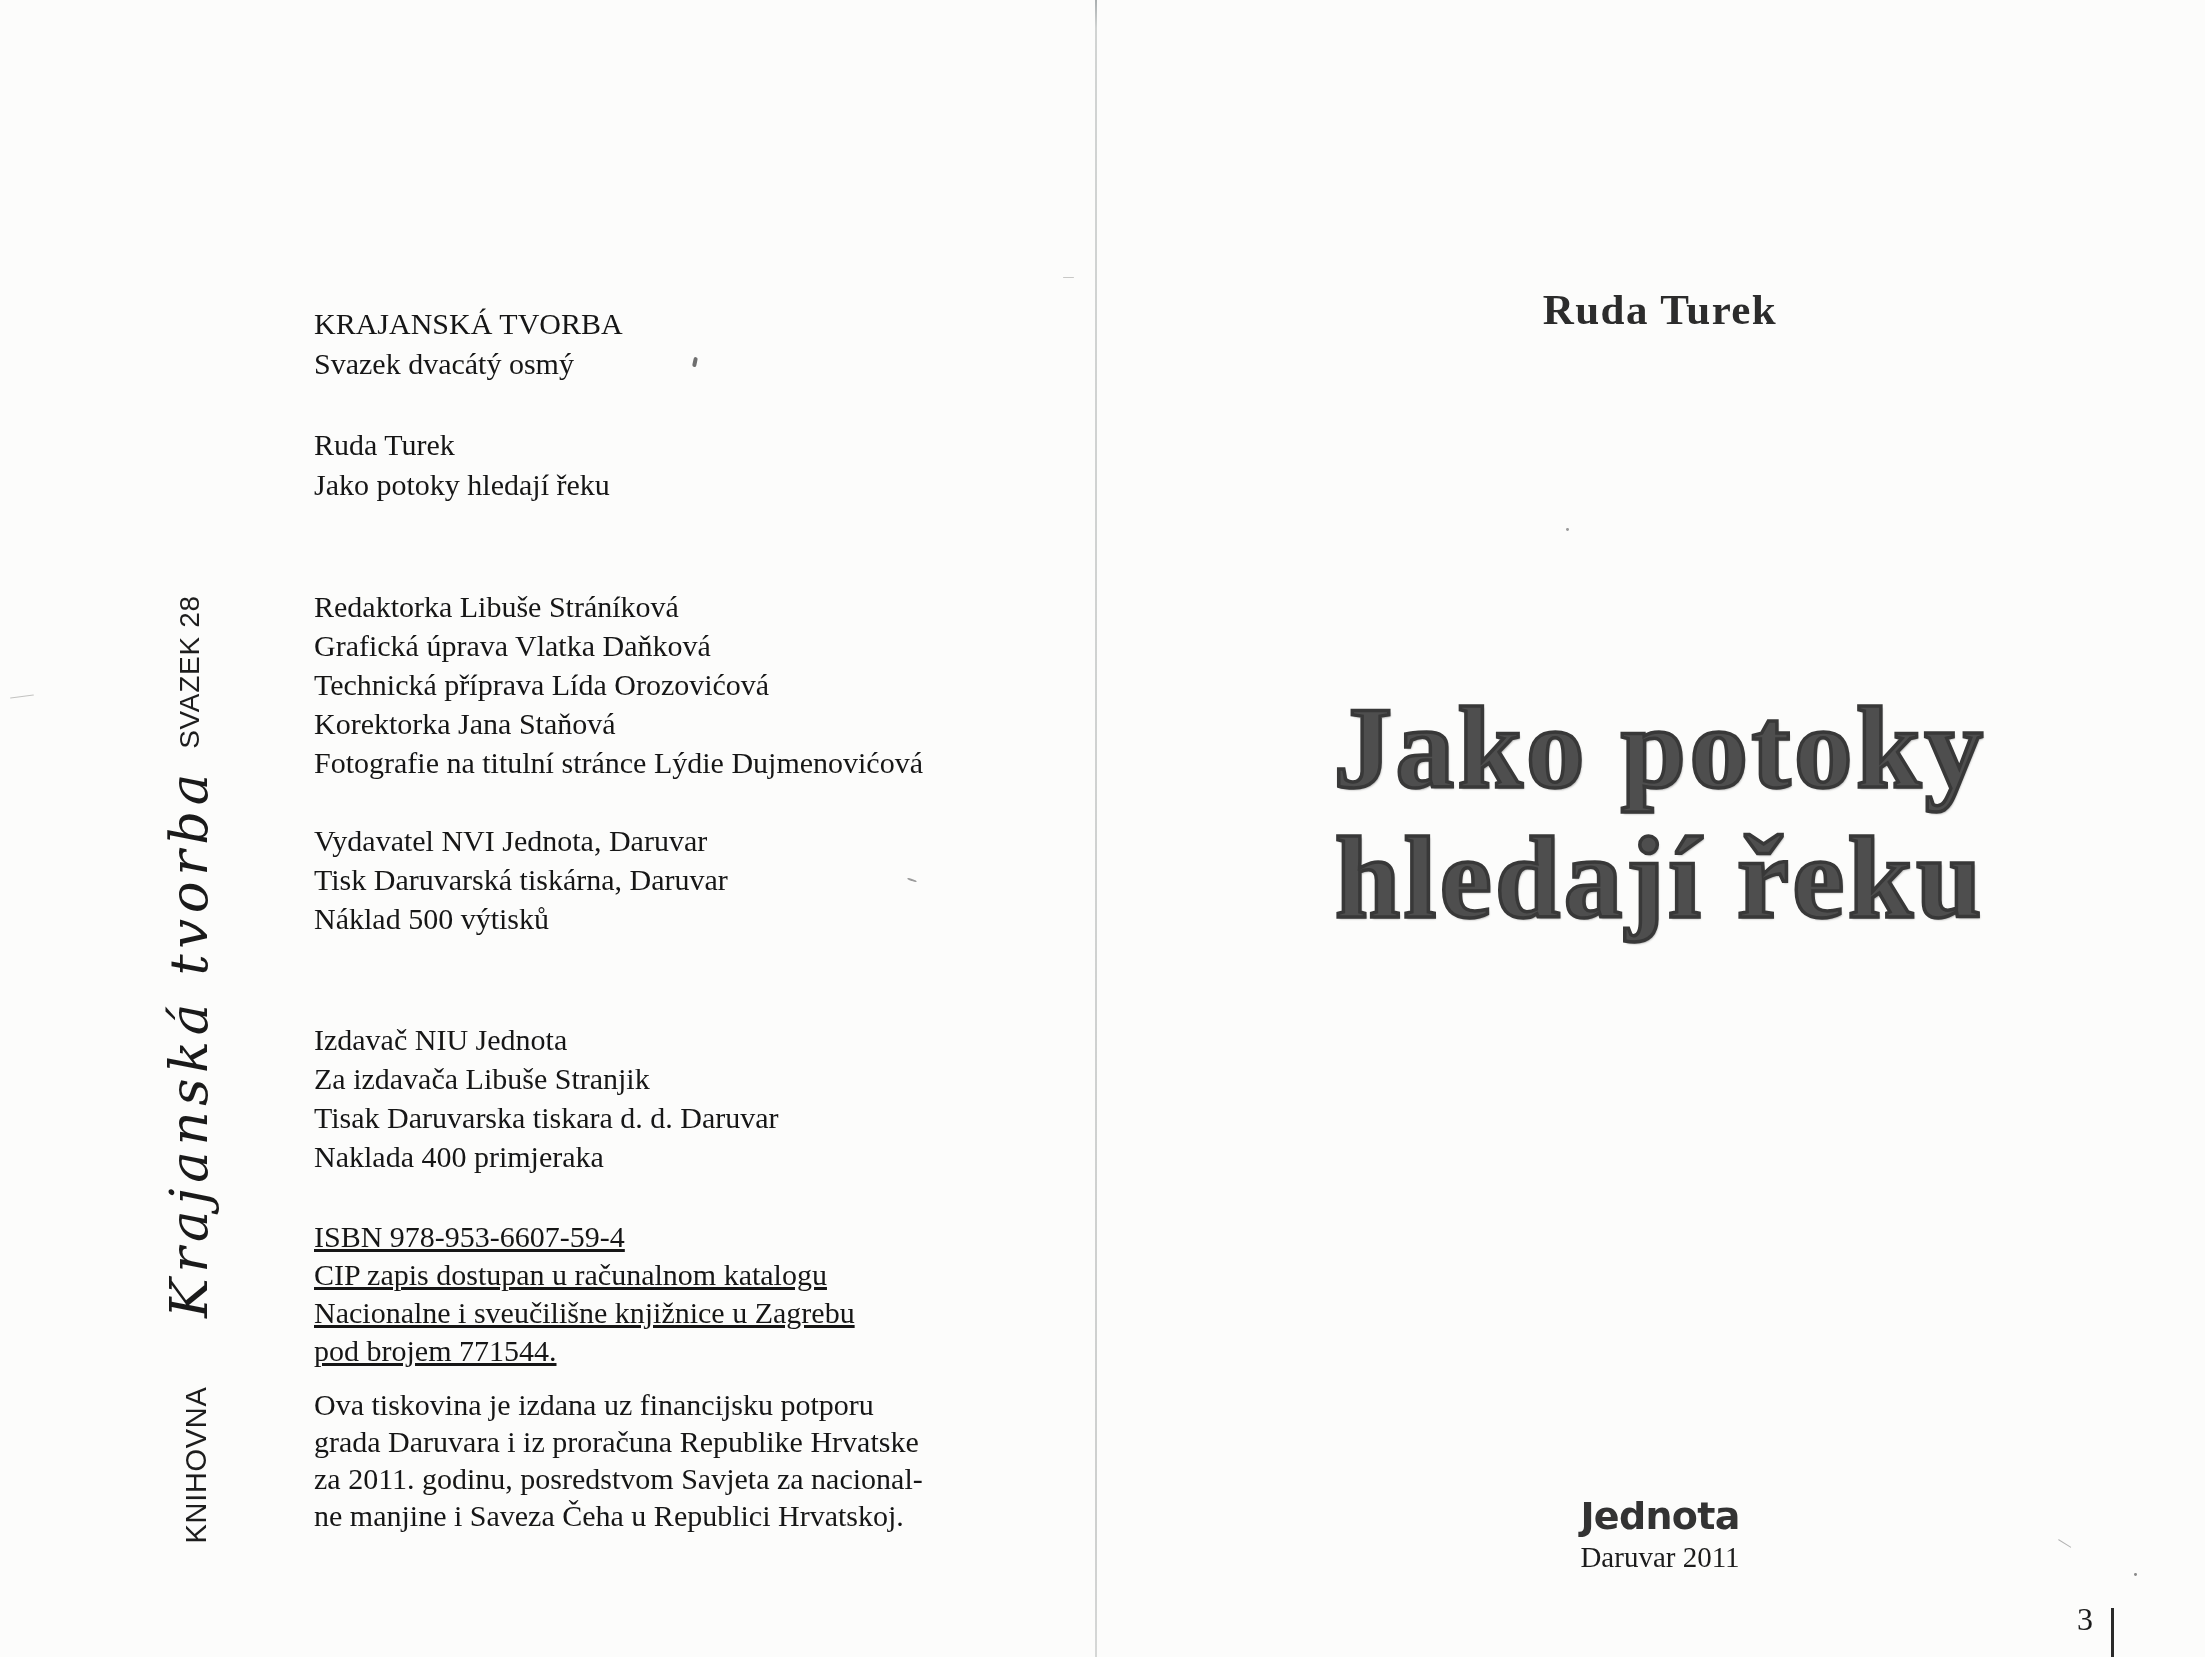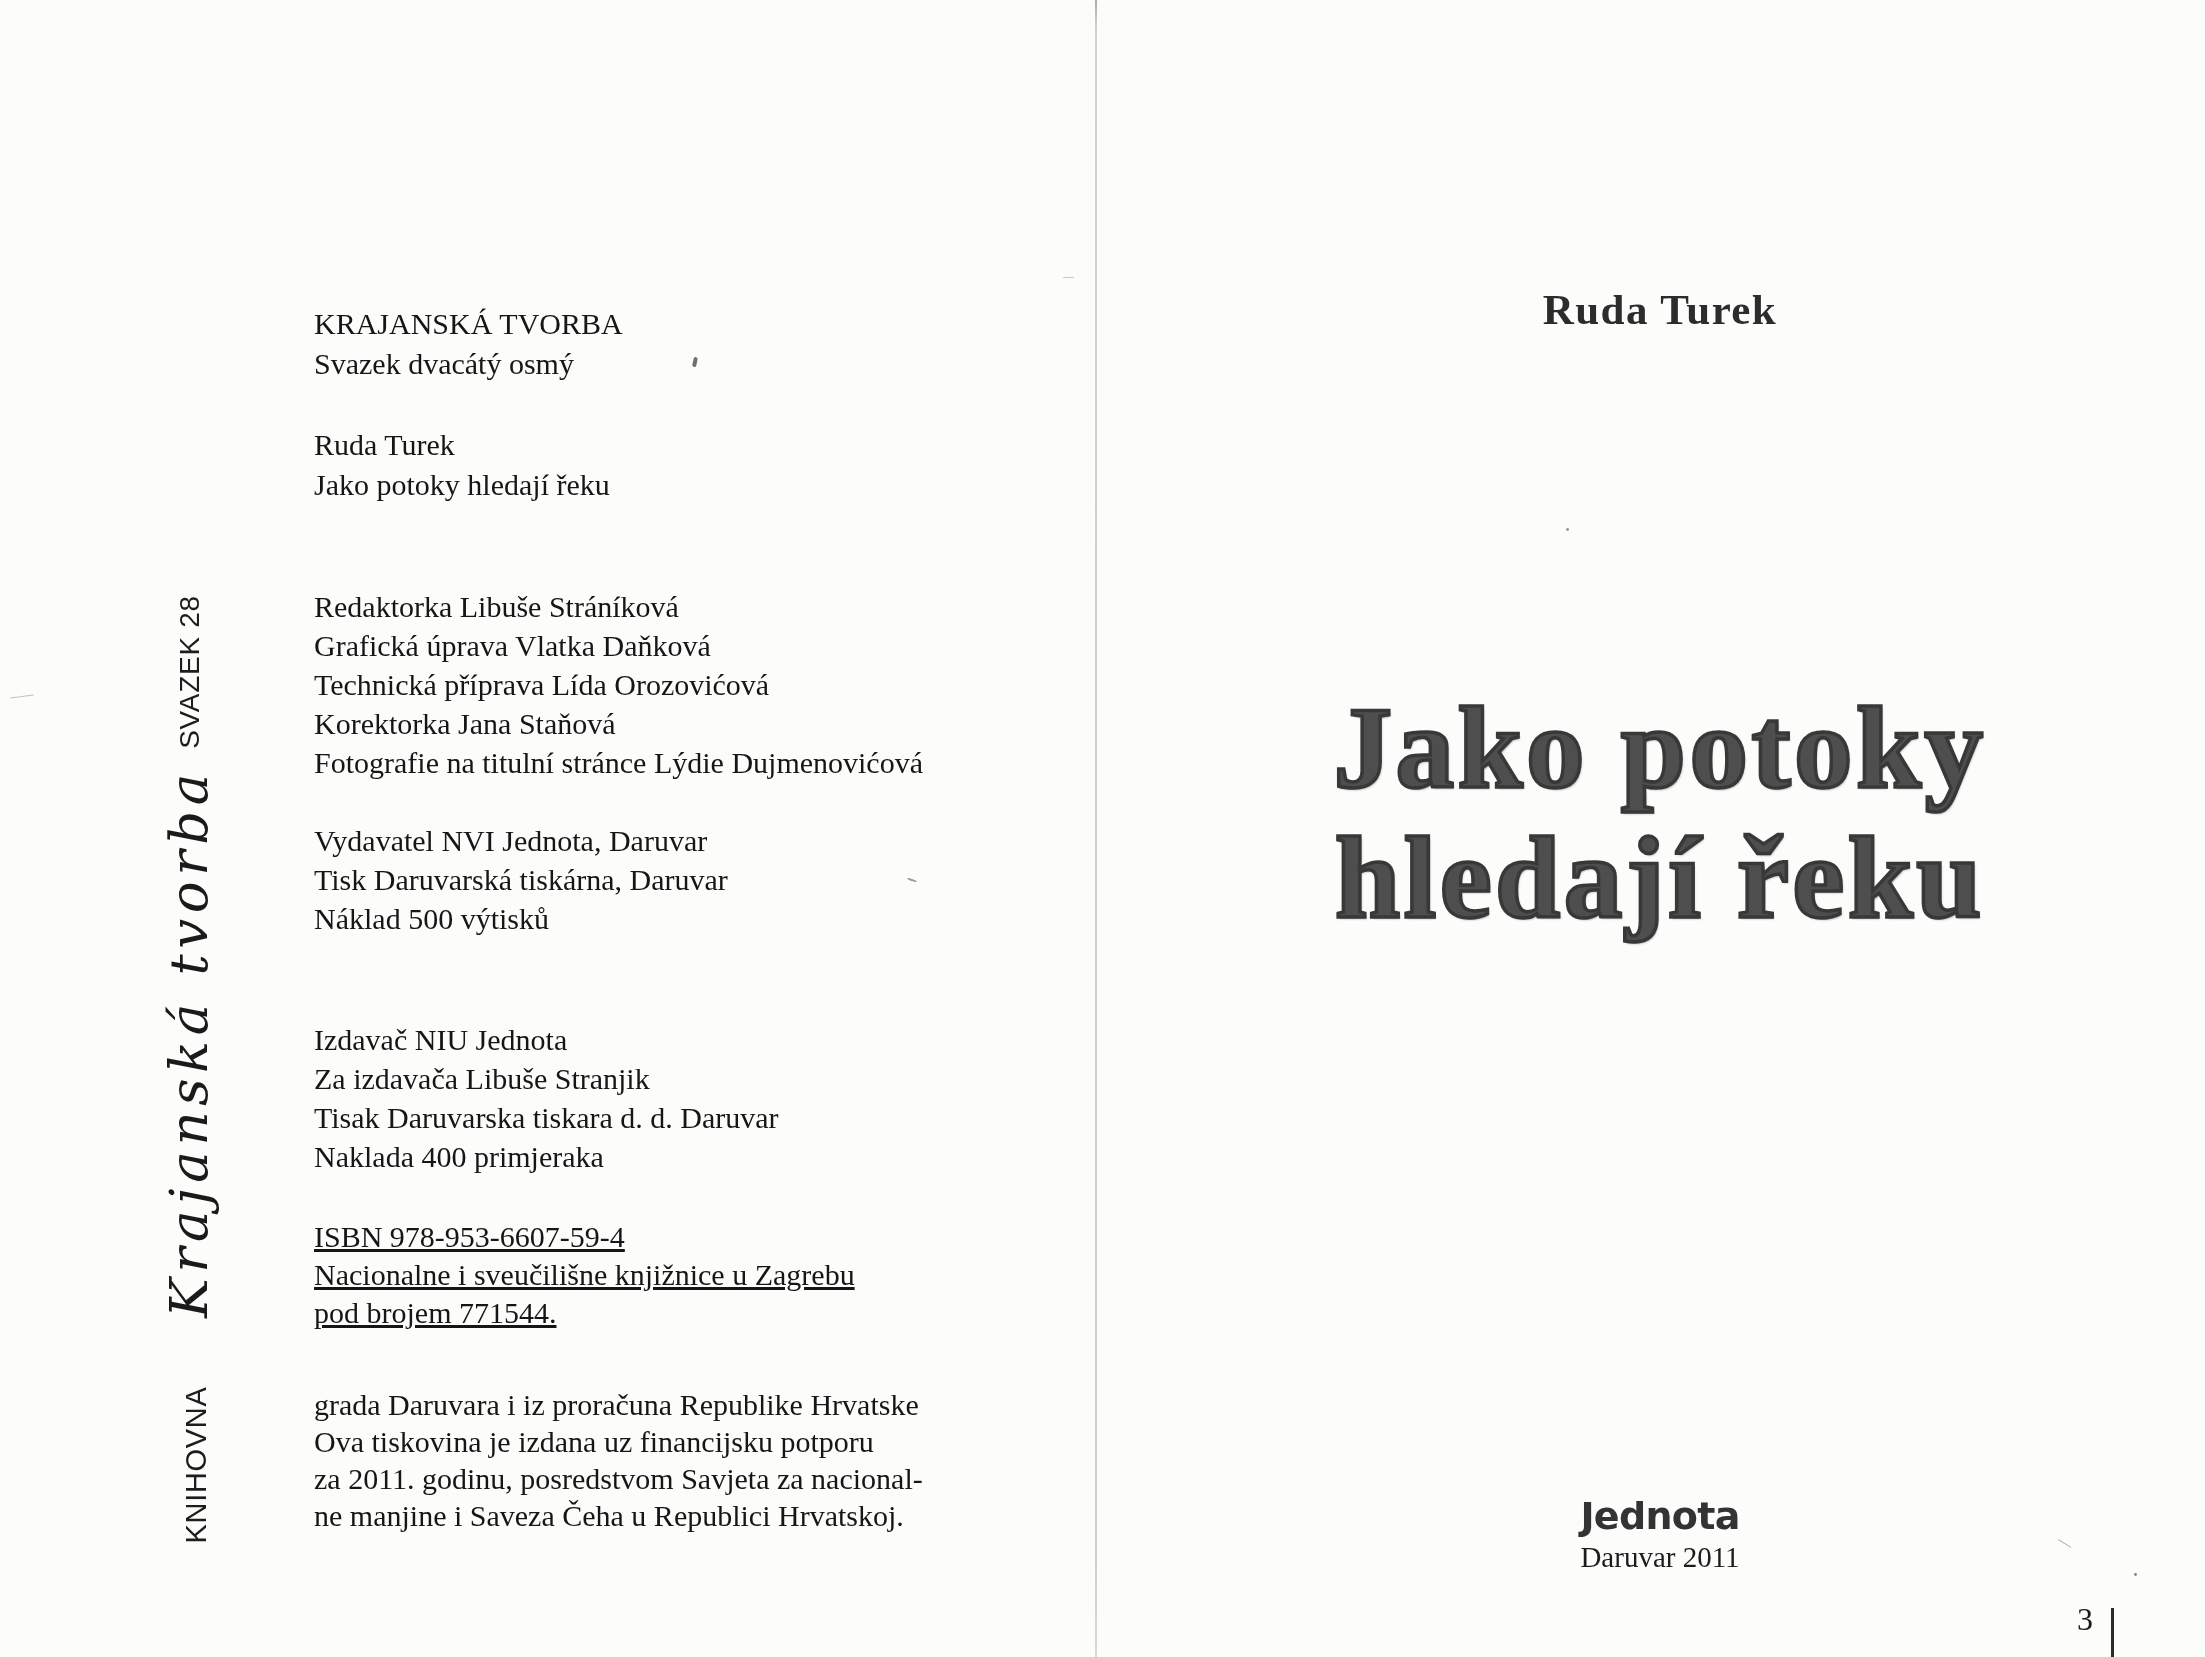--- a/index.html
+++ b/index.html
@@ -115,27 +115,28 @@
 
     <div class="lblock b-pubhr">
       <div>Izdavač NIU Jednota</div>
       <div>Za izdavača Libuše Stranjik</div>
       <div>Tisak Daruvarska tiskara d. d. Daruvar</div>
       <div>Naklada 400 primjeraka</div>
     </div>
 
     <div class="lblock b-isbn">
       <div>ISBN 978-953-6607-59-4</div>
+      <div>CIP zapis dostupan u računalnom katalogu</div>
       <div>Nacionalne i sveučilišne knjižnice u Zagrebu</div>
       <div>pod brojem 771544.</div>
     </div>
 
     <div class="lblock b-funding">
+      <div>Ova tiskovina je izdana uz financijsku potporu</div>
       <div>grada Daruvara i iz proračuna Republike Hrvatske</div>
-      <div>Ova tiskovina je izdana uz financijsku potporu</div>
       <div>za 2011. godinu, posredstvom Savjeta za nacional-</div>
       <div>ne manjine i Saveza Čeha u Republici Hrvatskoj.</div>
     </div>
   </div>
 
   <div>
 
     <div class="rcenter r-author">Ruda Turek</div>
 
     <div class="rcenter r-title">

